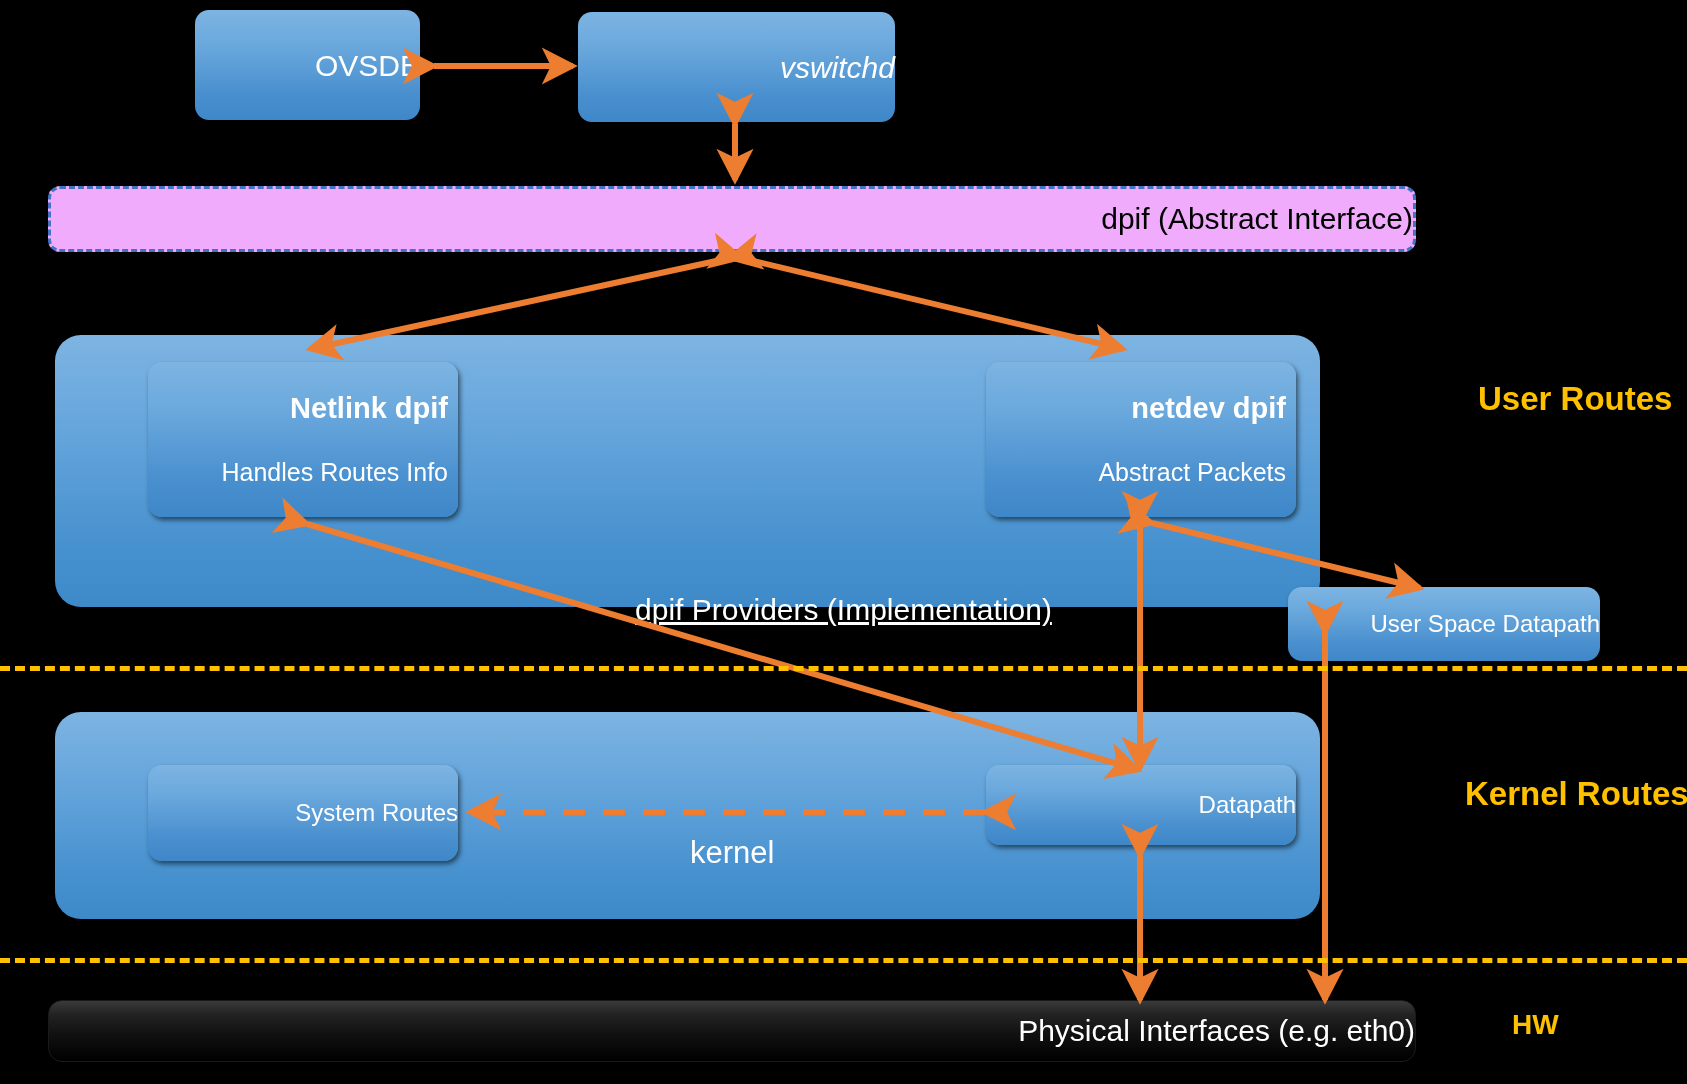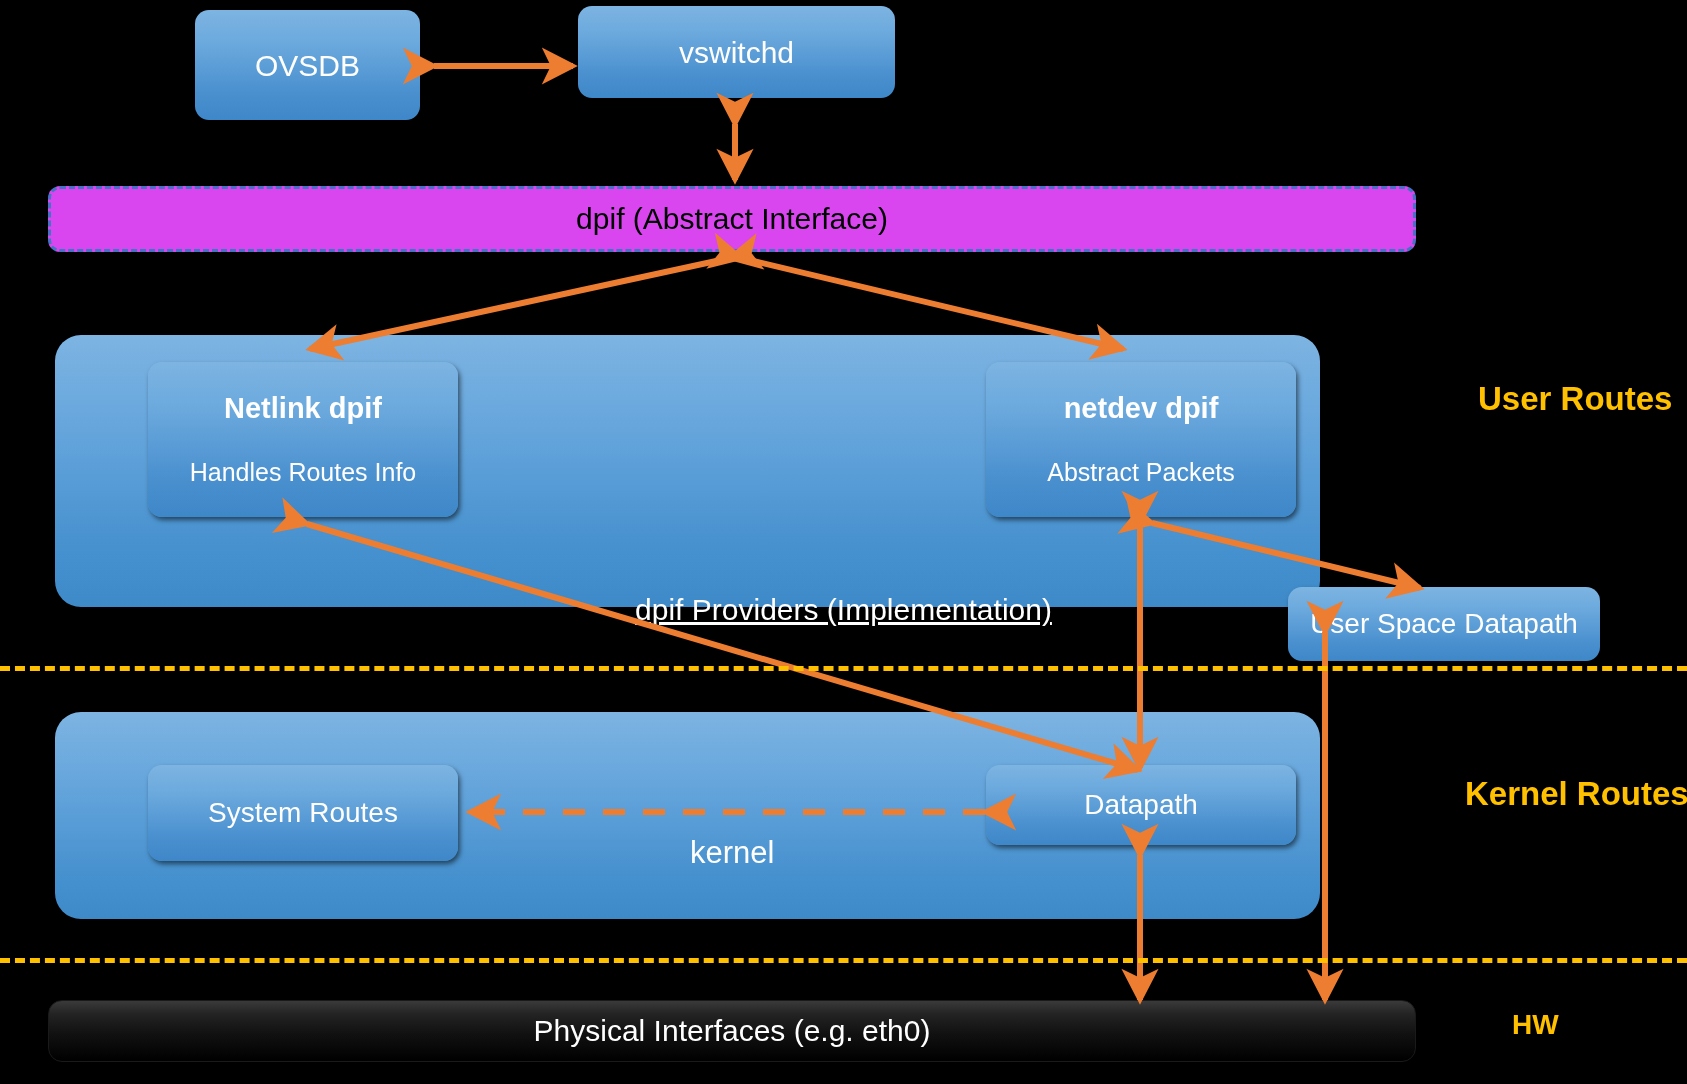--- a/index.html
+++ b/index.html
@@ -21,21 +21,21 @@
     width: 1687px;
     height: 1084px;
     pointer-events: none;
     z-index: 5;
   }
   .node {
     position: absolute;
     box-sizing: border-box;
     display: flex;
     flex-direction: column;
-    align-items: center;
+    align-items: flex-end;
     justify-content: center;
     color: #ffffff;
     text-align: center;
     z-index: 3;
   }
   
   .card {
     border-radius: 14px;
     background: linear-gradient(180deg, #7DB4E2 0%, #6BA9DD 30%, #4A90CF 75%, #3E87C8 100%);
     box-shadow: 2px 3px 5px rgba(0,0,0,0.55);
@@ -50,21 +50,21 @@
   }
   .panel-label {
     position: absolute;
     left: 0;
     width: 100%;
     text-align: center;
     color: #ffffff;
     z-index: 4;
   }
   .dpif-bar {
-    background: #d946ef;
+    background: #f0abfc;
     border: 3px dashed #4472C4;
     border-radius: 12px;
     color: #000000;
     z-index: 4;
   }
   .hw-bar {
     border-radius: 14px;
     background: linear-gradient(180deg, #3a3a3a 0%, #232323 22%, #111111 55%, #000000 100%);
     box-shadow: 2px 3px 6px rgba(0,0,0,0.8);
     color: #ffffff;
@@ -80,21 +80,21 @@
   .t-title {
     font-size: 29px;
     font-weight: bold;
     line-height: 1.1;
   }
   .t-sub {
     font-size: 25px;
     line-height: 1.1;
   }
   .t-plain {
-    font-size: 28px;
+    font-size: 24px;
     line-height: 1.1;
   }
   .t-plain-lg {
     font-size: 30px;
     line-height: 1.1;
   }
   .t-dpif {
     font-size: 30px;
   }
   .t-hw {
@@ -175,21 +175,21 @@
 
     <g>
       <line x1="1325" y1="632" x2="1325" y2="1000" stroke="#ED7D31" stroke-width="6" marker-start="url(#ah2)" marker-end="url(#ah)"></line>
     </g>
   </svg>
 
   <div class="node card" style="left:195px; top:10px; width:225px; height:110px;">
     <span class="t-plain-lg">OVSDB</span>
   </div>
 
-  <div class="node card" style="left:578px; top:6px; width:317px; height:92px;">
+  <div class="node card" style="left:578px; top:12px; width:317px; height:110px;font-style:italic;">
     <span class="t-plain-lg">vswitchd</span>
   </div>
 
   <div class="node dpif-bar" style="left:48px; top:186px; width:1368px; height:66px;">
     <span class="t-dpif">dpif (Abstract Interface)</span>
   </div>
 
   <div class="node card" style="left:148px; top:362px; width:310px; height:155px; padding:14px 10px;">
     <span class="t-title">Netlink dpif</span>
     <span class="gap18"></span>

